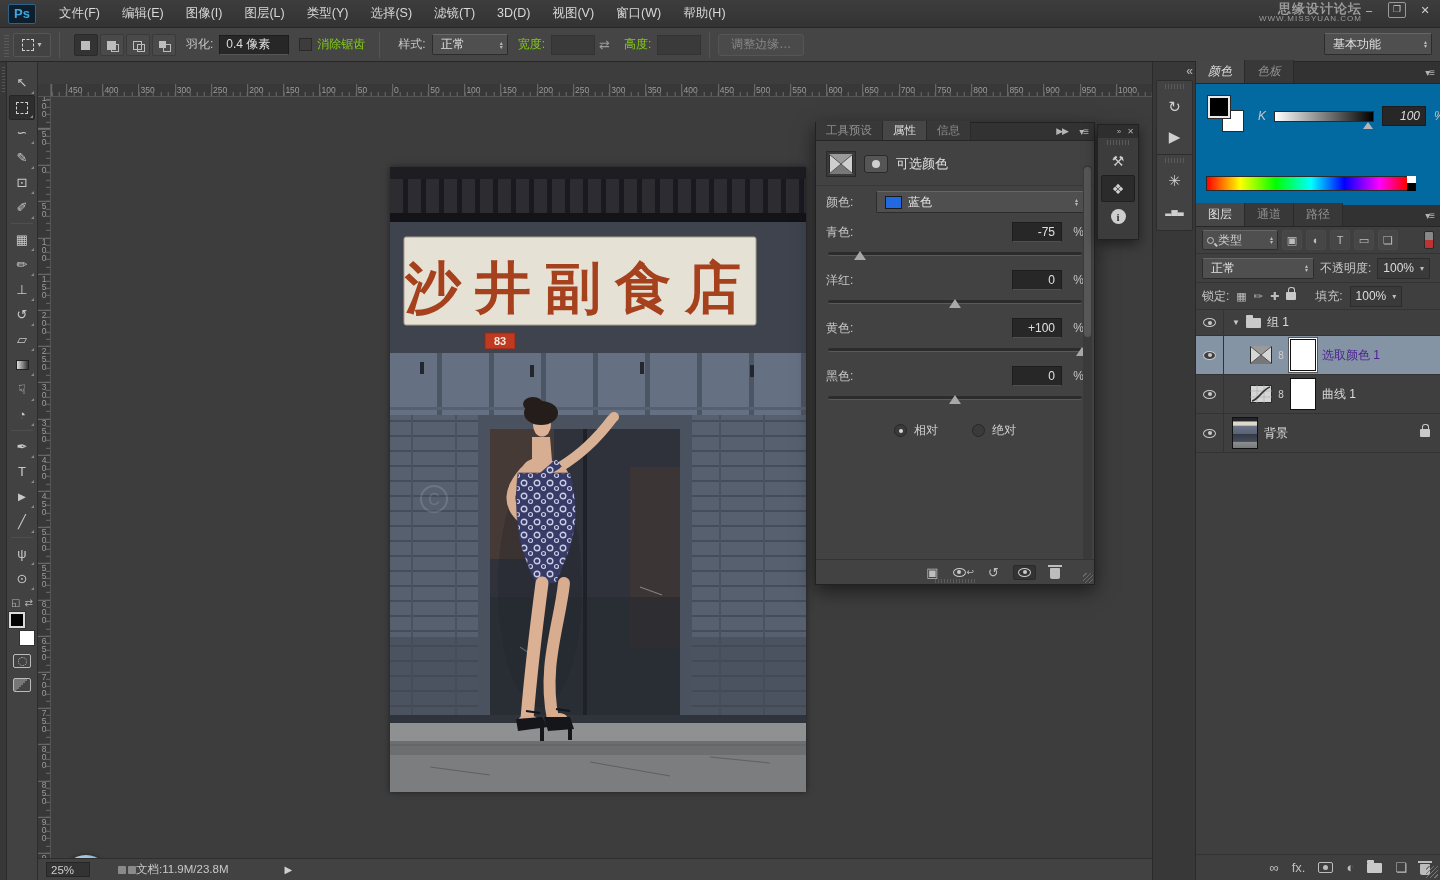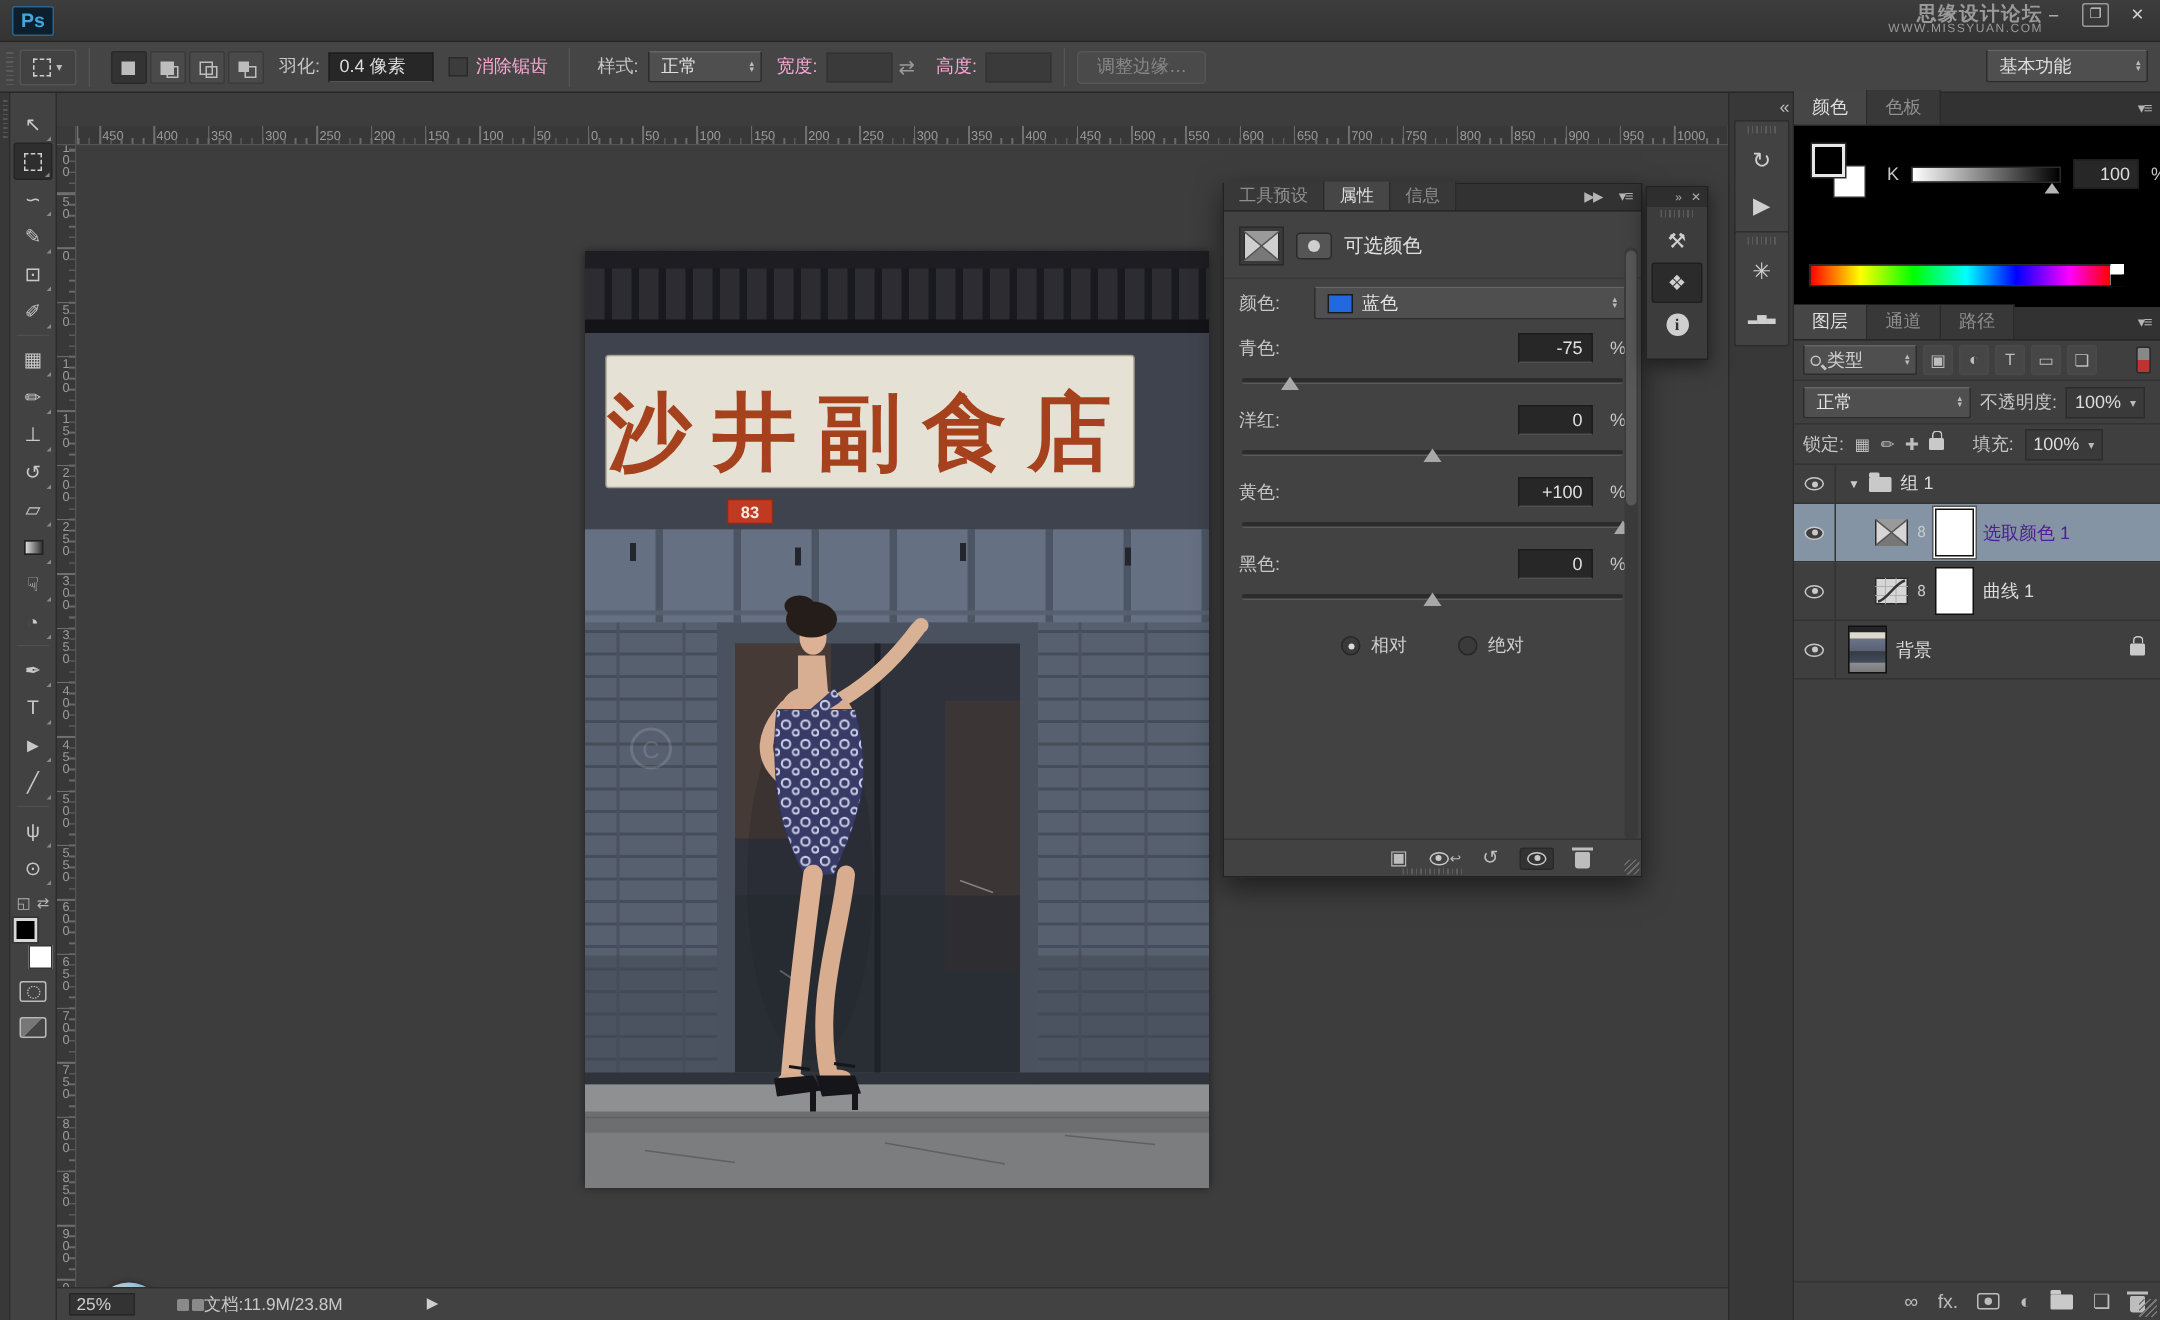--- a/index.html
+++ b/index.html
@@ -26,21 +26,21 @@
   #tool-preset{width:38px;height:24px;border:1px solid #555;border-radius:2px;display:flex;align-items:center;justify-content:center;gap:3px;background:#424242;}
   .marq-ico{width:12px;height:12px;border:1px dashed #cfcfcf;}
   .dd-arrow{font-size:8px;color:#bbb;}
   .sep-v{width:1px;height:26px;background:#383838;border-right:1px solid #555;margin:0 8px;}
   .selmode{display:flex;gap:2px;margin-left:6px;}
   .selbtn{width:24px;height:22px;border:1px solid #3a3a3a;border-radius:2px;position:relative;background:#4a4a4a;}
   .selbtn.pressed{background:#333;border-color:#2a2a2a;}
   .selbtn .b1{position:absolute;left:6px;top:6px;width:9px;height:9px;background:#bdbdbd;}
   .selbtn .b2{position:absolute;left:10px;top:9px;width:8px;height:8px;border:1px solid #bdbdbd;background:none;}
   .opt-label{color:#c6c6c6;margin:0 6px 0 10px;font-size:12px;}
-  .opt-label.dis{color:#f9a8d4;}
+  .opt-label.dis{color:#84cc16;}
   .field{height:20px;background:#272727;border:1px solid #1d1d1d;border-bottom-color:#555;color:#ddd;font-size:12px;padding:0 6px;display:flex;align-items:center;}
   .field.dis{background:#3a3a3a;border-color:#333;}
   .checkbox{width:13px;height:13px;background:#3c3c3c;border:1px solid #2a2a2a;margin:0 5px 0 10px;}
   .dropdown{height:21px;background:#4f4f4f;border:1px solid #2c2c2c;border-top-color:#666;border-radius:2px;display:flex;align-items:center;padding:0 4px 0 8px;gap:6px;color:#e0e0e0;}
   .spin{display:flex;flex-direction:column;font-size:6px;line-height:4px;color:#bbb;margin-left:auto;}
   .swap-ico{color:#9a9a9a;font-size:13px;margin:0 4px;}
   .btn{height:22px;border:1px solid #555;border-radius:3px;background:#4a4a4a;color:#888;display:flex;align-items:center;padding:0 12px;font-size:12px;}
   #workspace-dd{position:absolute;right:8px;top:34px;width:108px;}
 
   
@@ -96,21 +96,21 @@
   .dock-ico.small{font-size:8px;letter-spacing:0;}
 
   
   #right-panels{position:absolute;left:1195px;top:62px;width:245px;height:818px;background:#3f3f3f;border-left:1px solid #2a2a2a;}
   .panel-tabs{height:22px;background:#323232;display:flex;align-items:flex-end;position:relative;border-bottom:1px solid #262626;}
   .ptab{padding:3px 12px;font-size:12px;color:#8f8f8f;background:#383838;border-right:1px solid #2a2a2a;}
   .ptab.active{background:#464646;color:#dedede;}
   .panel-menu-ico{position:absolute;right:6px;top:5px;color:#b5b5b5;font-size:10px;letter-spacing:-1px;}
 
   
-  #color-panel{position:relative;height:143px;background:#000000;}
+  #color-panel{position:relative;height:143px;background:#0369a1;font-style:italic;}
   #cp-swatches{position:absolute;left:12px;top:34px;width:40px;height:40px;}
   #cp-fg{position:absolute;left:0;top:0;width:22px;height:22px;background:#000;border:2px solid #e8e8e8;outline:1px solid #2a2a2a;z-index:2;}
   #cp-bg{position:absolute;left:14px;top:14px;width:22px;height:22px;background:#fff;border:1px solid #2a2a2a;}
   #k-row{position:absolute;left:62px;top:44px;display:flex;align-items:center;gap:8px;}
   #k-slider{position:relative;width:100px;height:11px;background:linear-gradient(90deg,#fff,#000);border:1px solid #2a2a2a;}
   #k-thumb{position:absolute;top:10px;width:0;height:0;border-left:5px solid transparent;border-right:5px solid transparent;border-bottom:7px solid #b5b5b5;}
   #k-val{width:44px;height:20px;background:#272727;border:1px solid #1d1d1d;color:#ddd;display:flex;align-items:center;justify-content:flex-end;padding:0 5px;}
   #spectrum{position:absolute;left:10px;top:114px;width:210px;height:15px;border:1px solid #2a2a2a;
     background:linear-gradient(90deg,#f00 0%,#ff0 16%,#0f0 33%,#0ff 50%,#00f 66%,#f0f 83%,#f00 96%,#fff 96%);}
   #spectrum .bw{position:absolute;right:-1px;top:-1px;width:9px;height:15px;}
@@ -201,20 +201,33 @@
   .pd-ico.active{background:#2b2b2b;border:1px solid #1f1f1f;}
   .info-circle{width:15px;height:15px;border-radius:50%;background:#cfcfcf;color:#333;font-size:11px;font-weight:bold;display:flex;align-items:center;justify-content:center;font-family:"Liberation Serif",serif;}
 </style>
 </head>
 <body>
 
 <div id="app">
 
   <div id="titlebar">
     <div id="ps-logo">Ps</div>
+    <div id="menus">
+      <span class="menu-item">文件(F)</span>
+      <span class="menu-item">编辑(E)</span>
+      <span class="menu-item">图像(I)</span>
+      <span class="menu-item">图层(L)</span>
+      <span class="menu-item">类型(Y)</span>
+      <span class="menu-item">选择(S)</span>
+      <span class="menu-item">滤镜(T)</span>
+      <span class="menu-item">3D(D)</span>
+      <span class="menu-item">视图(V)</span>
+      <span class="menu-item">窗口(W)</span>
+      <span class="menu-item">帮助(H)</span>
+    </div>
     <div id="watermark">
       <div class="wm1">思缘设计论坛</div>
       <div class="wm2">WWW.MISSYUAN.COM</div>
     </div>
     <div id="winbtns">
       <span class="winbtn">–</span>
       <span class="winbtn restore">❐</span>
       <span class="winbtn">✕</span>
     </div>
   </div>

